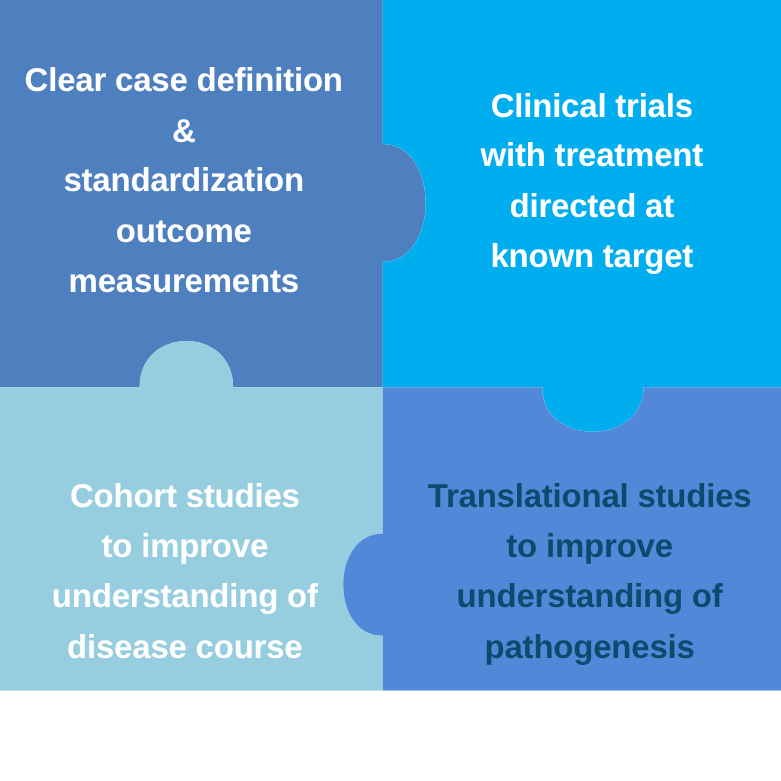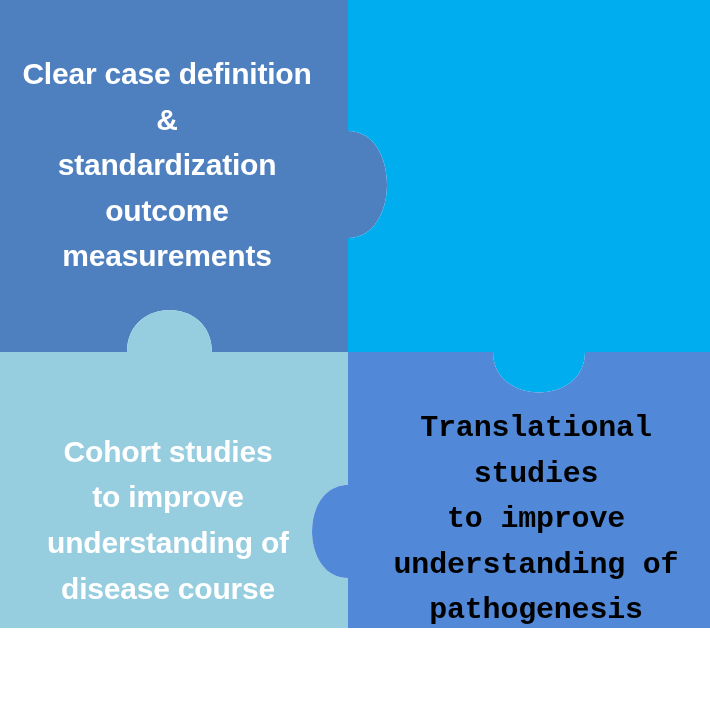--- a/index.html
+++ b/index.html
@@ -110,24 +110,28 @@
              C 300 578 300 485 348 485
              Z" fill="#5189D8"></path>
   </svg>
 
   <div class="piece-label" id="label-top-left" style="color: rgb(255, 255, 255);">Clear case definition
 &amp;
 standardization
 outcome
 measurements</div>
 
+  <div class="piece-label" id="label-top-right" style="color: rgb(255, 255, 255);">Clinical trials
+with treatment
+directed at
+known target</div>
 
   <div class="piece-label" id="label-bottom-left" style="color: rgb(255, 255, 255);">Cohort studies
 to improve
 understanding of
 disease course</div>
 
-  <div class="piece-label" id="label-bottom-right" style="color: #000000; font-family: Liberation Mono, monospace;">Translational studies
+  <div class="piece-label" id="label-bottom-right" style="color: #0c4a6e;">Translational studies
 to improve
 understanding of
 pathogenesis</div>
 
 </div>
 
 </body></html>

